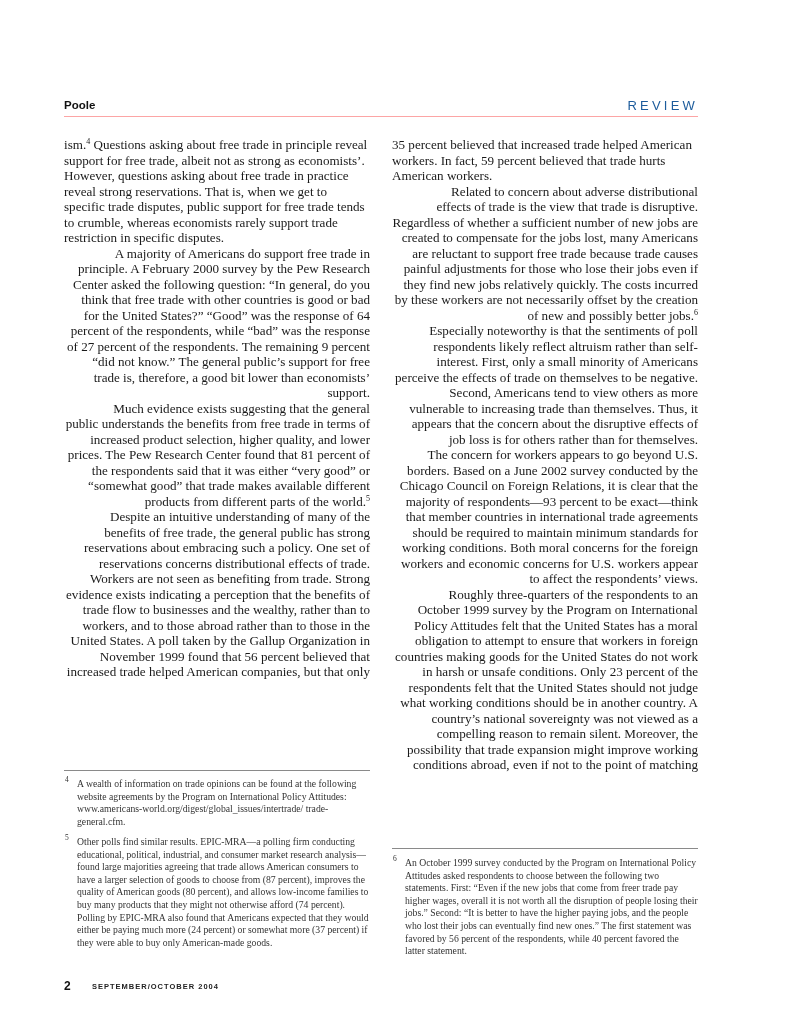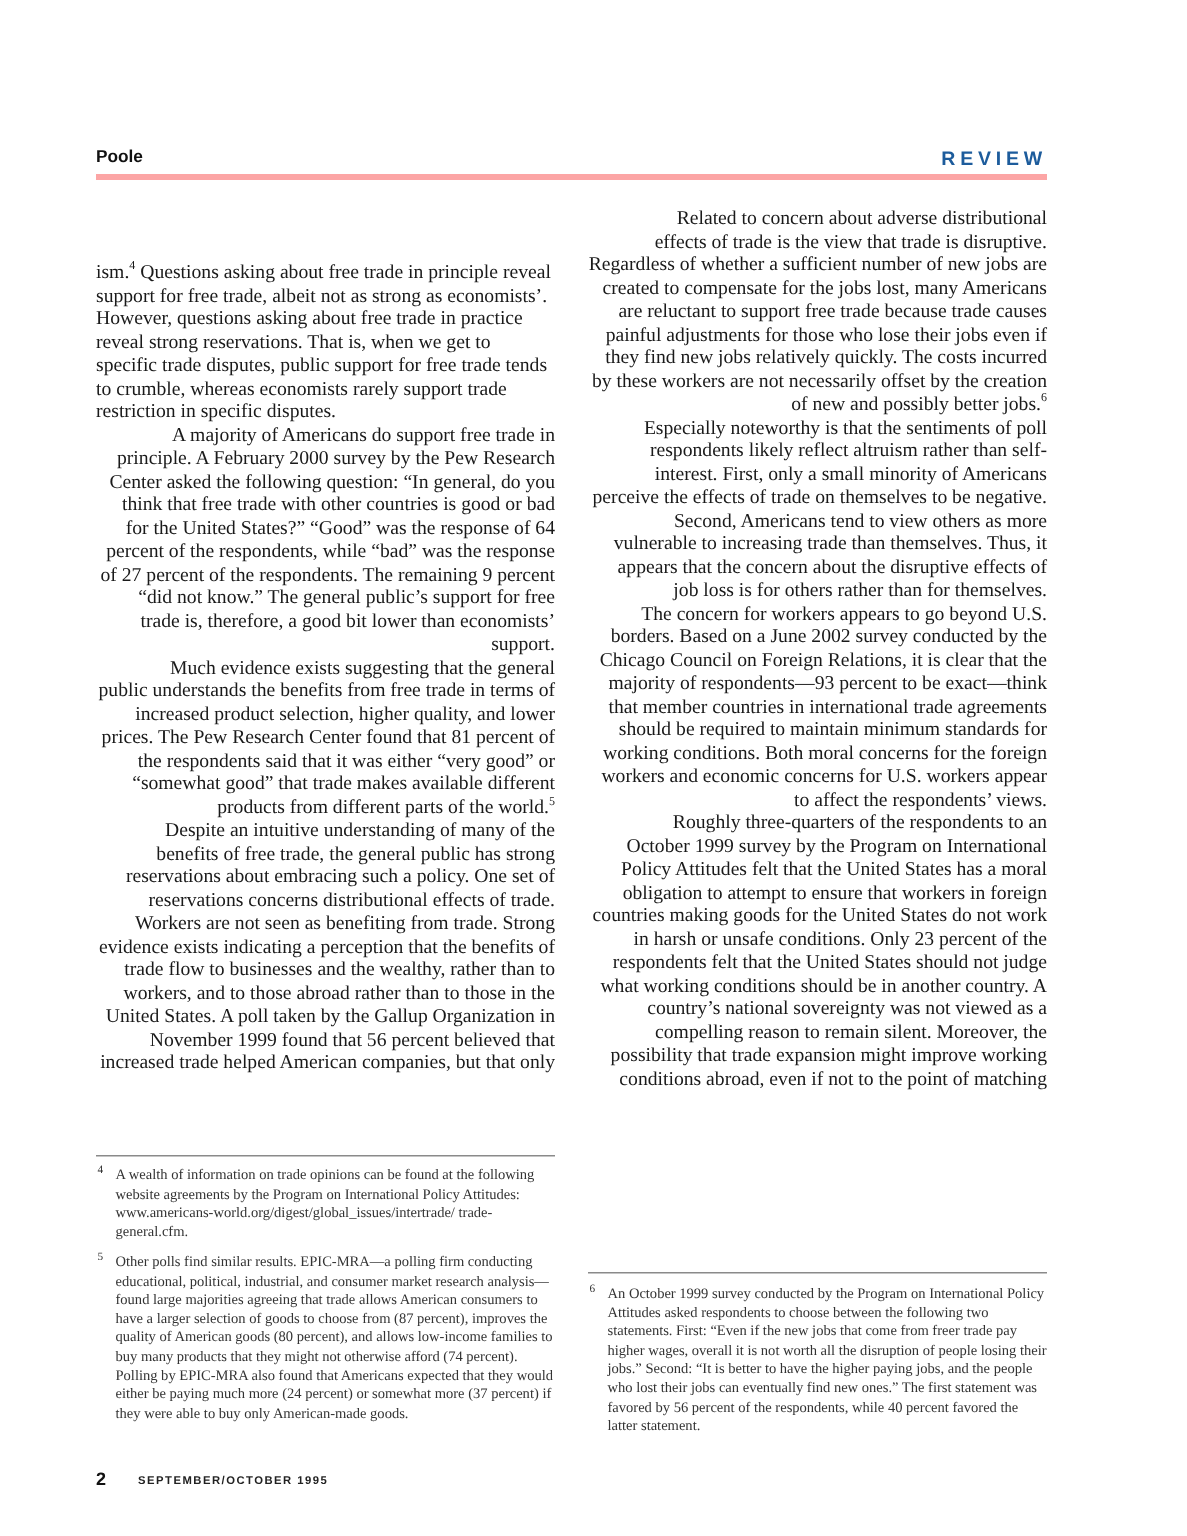--- a/index.html
+++ b/index.html
@@ -1,23 +1,23 @@
 <!DOCTYPE html>
 <html><head>
   <meta charset="utf-8">
   <style>
     html, body { margin: 0; padding: 0; background: #ffffff; }
     body { width: 791px; height: 1024px; position: relative; overflow: hidden; font-family: "DejaVu Serif", "Liberation Serif", serif; color: #1a1a1a; }
 
-    .running-head { position: absolute; left: 64px; top: 98px; width: 634px; height: 18px; border-bottom: 4px solid #fca5a5; }
+    .running-head { position: absolute; left: 64px; top: 98px; width: 634px; height: 18px; border-bottom: 1px solid #fca5a5; }
     .author { position: absolute; left: 0; top: 1px; font-family: "Liberation Sans", "DejaVu Sans", sans-serif; font-weight: bold; font-size: 11.5px; color: #111; }
-    .review { position: absolute; right: 0; top: 0; font-family: "Liberation Sans", "DejaVu Sans", sans-serif; font-weight: bold; font-size: 13px; letter-spacing: 3.2px; color: #1d5c9c; }
+    .review { position: absolute; right: 0; top: 0; font-family: "Liberation Sans", "DejaVu Sans", sans-serif; font-weight: normal; font-size: 13px; letter-spacing: 3.2px; color: #1d5c9c; }
 
     .col { position: absolute; top: 137px; width: 306px; }
-    .col-left { left: 64px; margin-top: 36px; }
+    .col-left { left: 64px; }
     .col-right { left: 392px; }
 
     .body-text { font-family: "Liberation Serif", "DejaVu Serif", serif; font-size: 13.1px; line-height: 15.5px; margin: 0; text-align: left; color: #1a1a1a; }
     .body-text.indent { text-indent: 23px; text-align: right; }
     sup { font-size: 8px; line-height: 0; vertical-align: super; }
 
     .fn-rule { position: absolute; height: 0; border-top: 1.5px solid #8a8a8a; }
     .fn-rule-left { left: 64px; top: 770px; width: 306px; }
     .fn-rule-right { left: 392px; top: 848px; width: 306px; }
 
@@ -39,20 +39,21 @@
 </div>
 
 <div class="col col-left">
   <p class="body-text"><span>ism.</span><sup>4</sup><span> Questions asking about free trade in principle reveal support for free trade, albeit not as strong as economists’. However, questions asking about free trade in practice reveal strong reservations. That is, when we get to specific trade disputes, public support for free trade tends to crumble, whereas economists rarely support trade restriction in specific disputes.</span></p>
   <p class="body-text indent">A majority of Americans do support free trade in principle. A February 2000 survey by the Pew Research Center asked the following question: “In general, do you think that free trade with other countries is good or bad for the United States?” “Good” was the response of 64 percent of the respondents, while “bad” was the response of 27 percent of the respondents. The remaining 9 percent “did not know.” The general public’s support for free trade is, therefore, a good bit lower than economists’ support.</p>
   <p class="body-text indent"><span>Much evidence exists suggesting that the general public understands the benefits from free trade in terms of increased product selection, higher quality, and lower prices. The Pew Research Center found that 81 percent of the respondents said that it was either “very good” or “somewhat good” that trade makes available different products from different parts of the world.</span><sup>5</sup></p>
   <p class="body-text indent">Despite an intuitive understanding of many of the benefits of free trade, the general public has strong reservations about embracing such a policy. One set of reservations concerns distributional effects of trade. Workers are not seen as benefiting from trade. Strong evidence exists indicating a perception that the benefits of trade flow to businesses and the wealthy, rather than to workers, and to those abroad rather than to those in the United States. A poll taken by the Gallup Organization in November 1999 found that 56 percent believed that increased trade helped American companies, but that only</p>
 </div>
 
 <div class="col col-right">
+  <p class="body-text">35 percent believed that increased trade helped American workers. In fact, 59 percent believed that trade hurts American workers.</p>
   <p class="body-text indent"><span>Related to concern about adverse distributional effects of trade is the view that trade is disruptive. Regardless of whether a sufficient number of new jobs are created to compensate for the jobs lost, many Americans are reluctant to support free trade because trade causes painful adjustments for those who lose their jobs even if they find new jobs relatively quickly. The costs incurred by these workers are not necessarily offset by the creation of new and possibly better jobs.</span><sup>6</sup></p>
   <p class="body-text indent">Especially noteworthy is that the sentiments of poll respondents likely reflect altruism rather than self-interest. First, only a small minority of Americans perceive the effects of trade on themselves to be negative. Second, Americans tend to view others as more vulnerable to increasing trade than themselves. Thus, it appears that the concern about the disruptive effects of job loss is for others rather than for themselves.</p>
   <p class="body-text indent">The concern for workers appears to go beyond U.S. borders. Based on a June 2002 survey conducted by the Chicago Council on Foreign Relations, it is clear that the majority of respondents—93 percent to be exact—think that member countries in international trade agreements should be required to maintain minimum standards for working conditions. Both moral concerns for the foreign workers and economic concerns for U.S. workers appear to affect the respondents’ views.</p>
   <p class="body-text indent">Roughly three-quarters of the respondents to an October 1999 survey by the Program on International Policy Attitudes felt that the United States has a moral obligation to attempt to ensure that workers in foreign countries making goods for the United States do not work in harsh or unsafe conditions. Only 23 percent of the respondents felt that the United States should not judge what working conditions should be in another country. A country’s national sovereignty was not viewed as a compelling reason to remain silent. Moreover, the possibility that trade expansion might improve working conditions abroad, even if not to the point of matching</p>
 </div>
 
 <div class="fn-rule fn-rule-left"></div>
 <div class="fn-rule fn-rule-right"></div>
 
 <div class="footnote fn4">
@@ -62,13 +63,13 @@
 <div class="footnote fn5">
   <span class="fn-num">5</span>
   <span>Other polls find similar results. EPIC-MRA—a polling firm conducting educational, political, industrial, and consumer market research analysis—found large majorities agreeing that trade allows American consumers to have a larger selection of goods to choose from (87 percent), improves the quality of American goods (80 percent), and allows low-income families to buy many products that they might not otherwise afford (74 percent). Polling by EPIC-MRA also found that Americans expected that they would either be paying much more (24 percent) or somewhat more (37 percent) if they were able to buy only American-made goods.</span>
 </div>
 <div class="footnote fn6">
   <span class="fn-num">6</span>
   <span>An October 1999 survey conducted by the Program on International Policy Attitudes asked respondents to choose between the following two statements. First: “Even if the new jobs that come from freer trade pay higher wages, overall it is not worth all the disruption of people losing their jobs.” Second: “It is better to have the higher paying jobs, and the people who lost their jobs can eventually find new ones.” The first statement was favored by 56 percent of the respondents, while 40 percent favored the latter statement.</span>
 </div>
 
 <div class="folio">2</div>
-<div class="issue-date">SEPTEMBER/OCTOBER 1995</div>
+<div class="issue-date">SEPTEMBER/OCTOBER 2004</div>
 
 </body></html>

